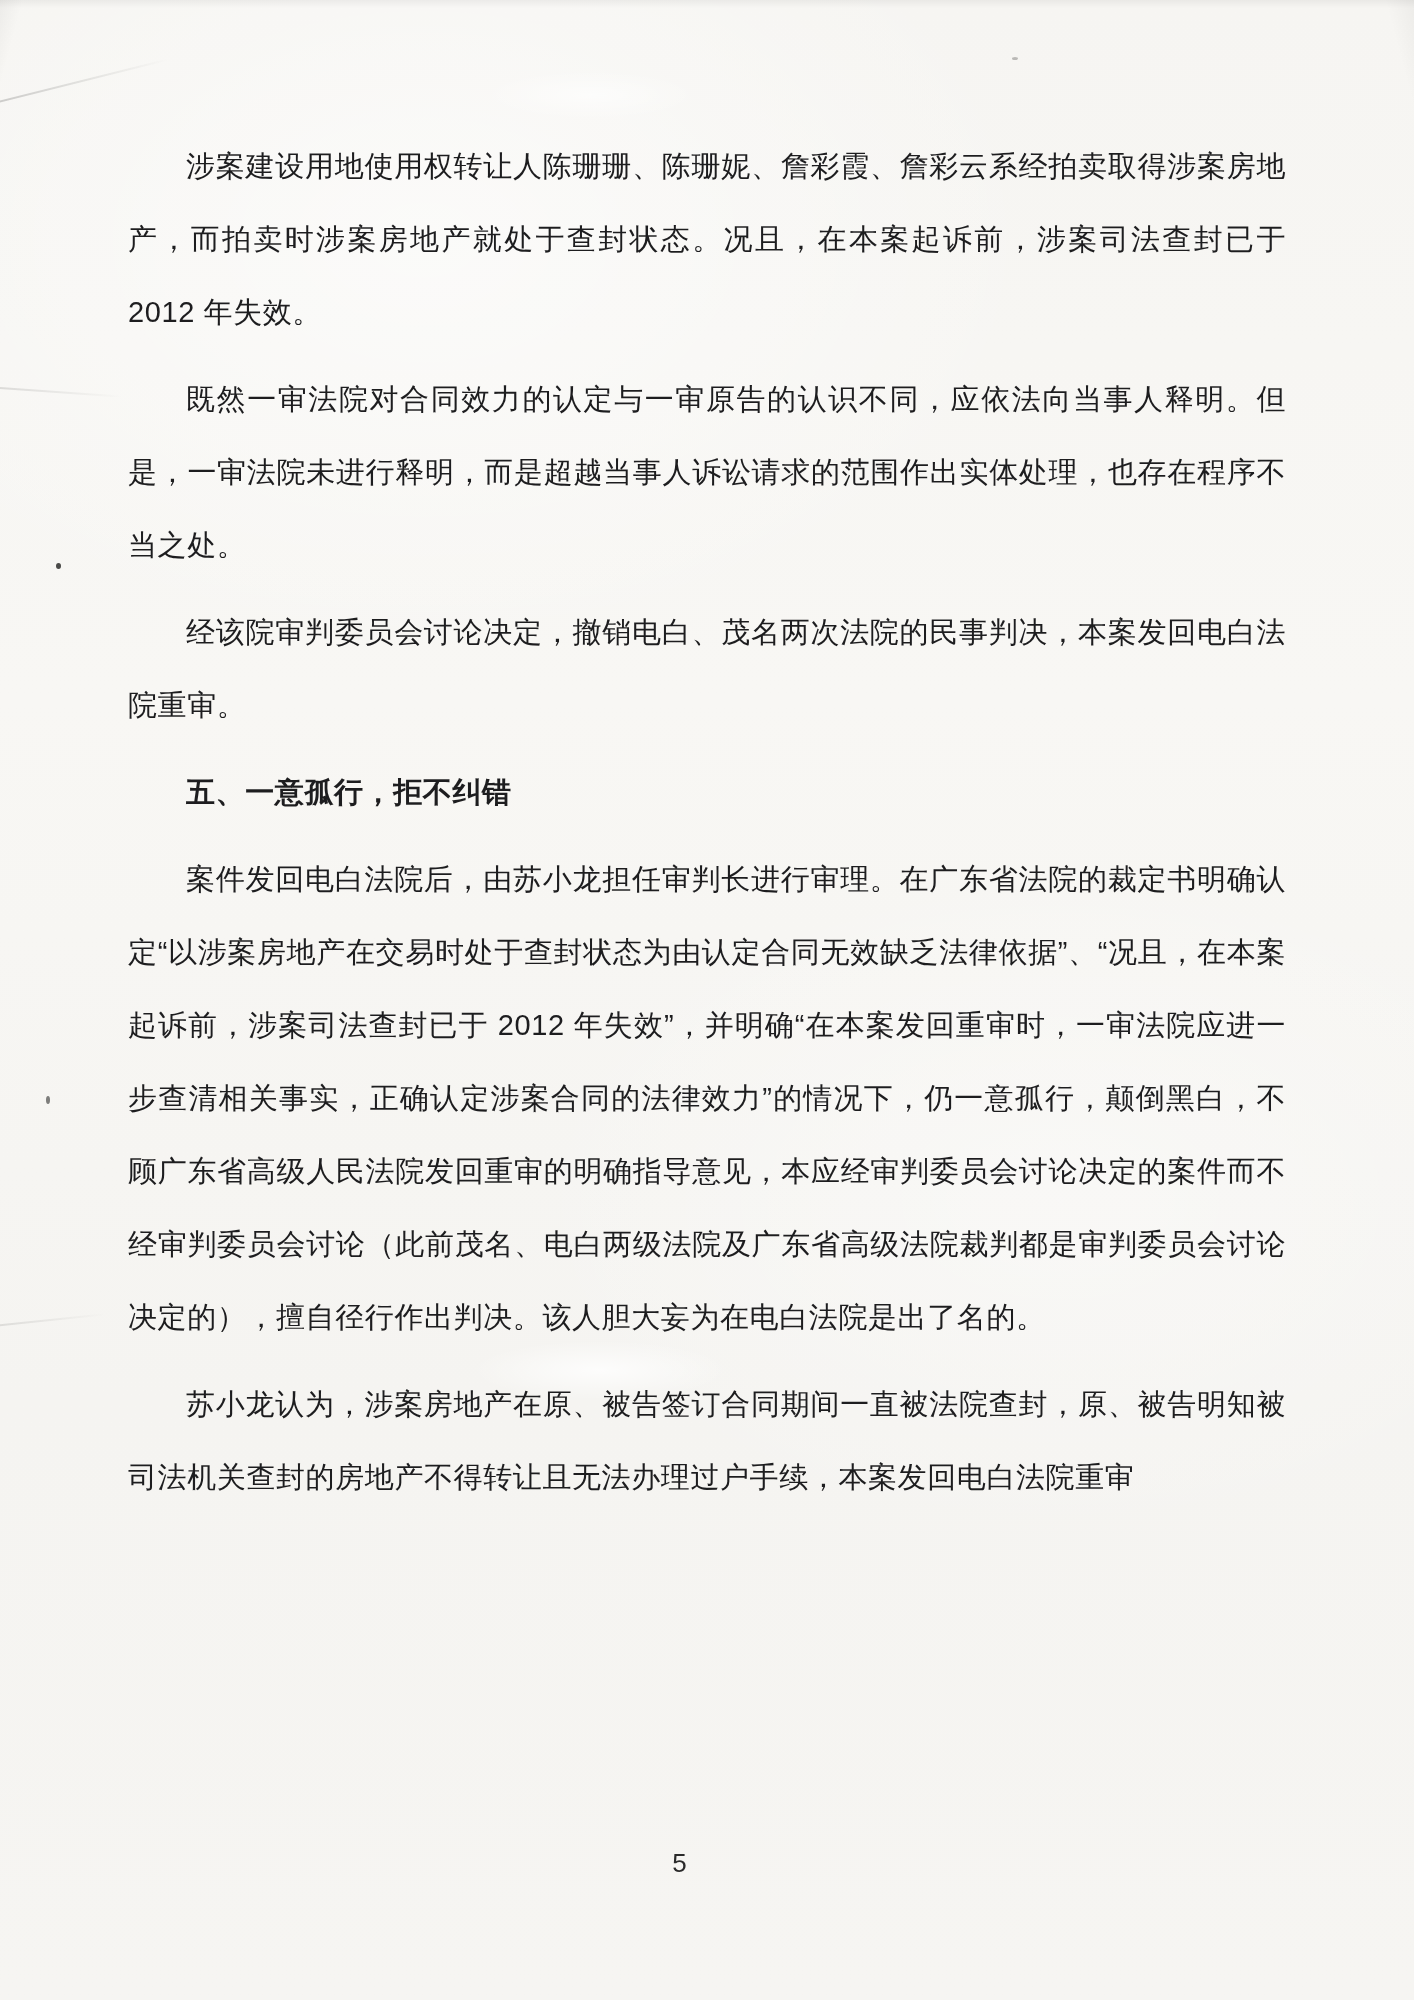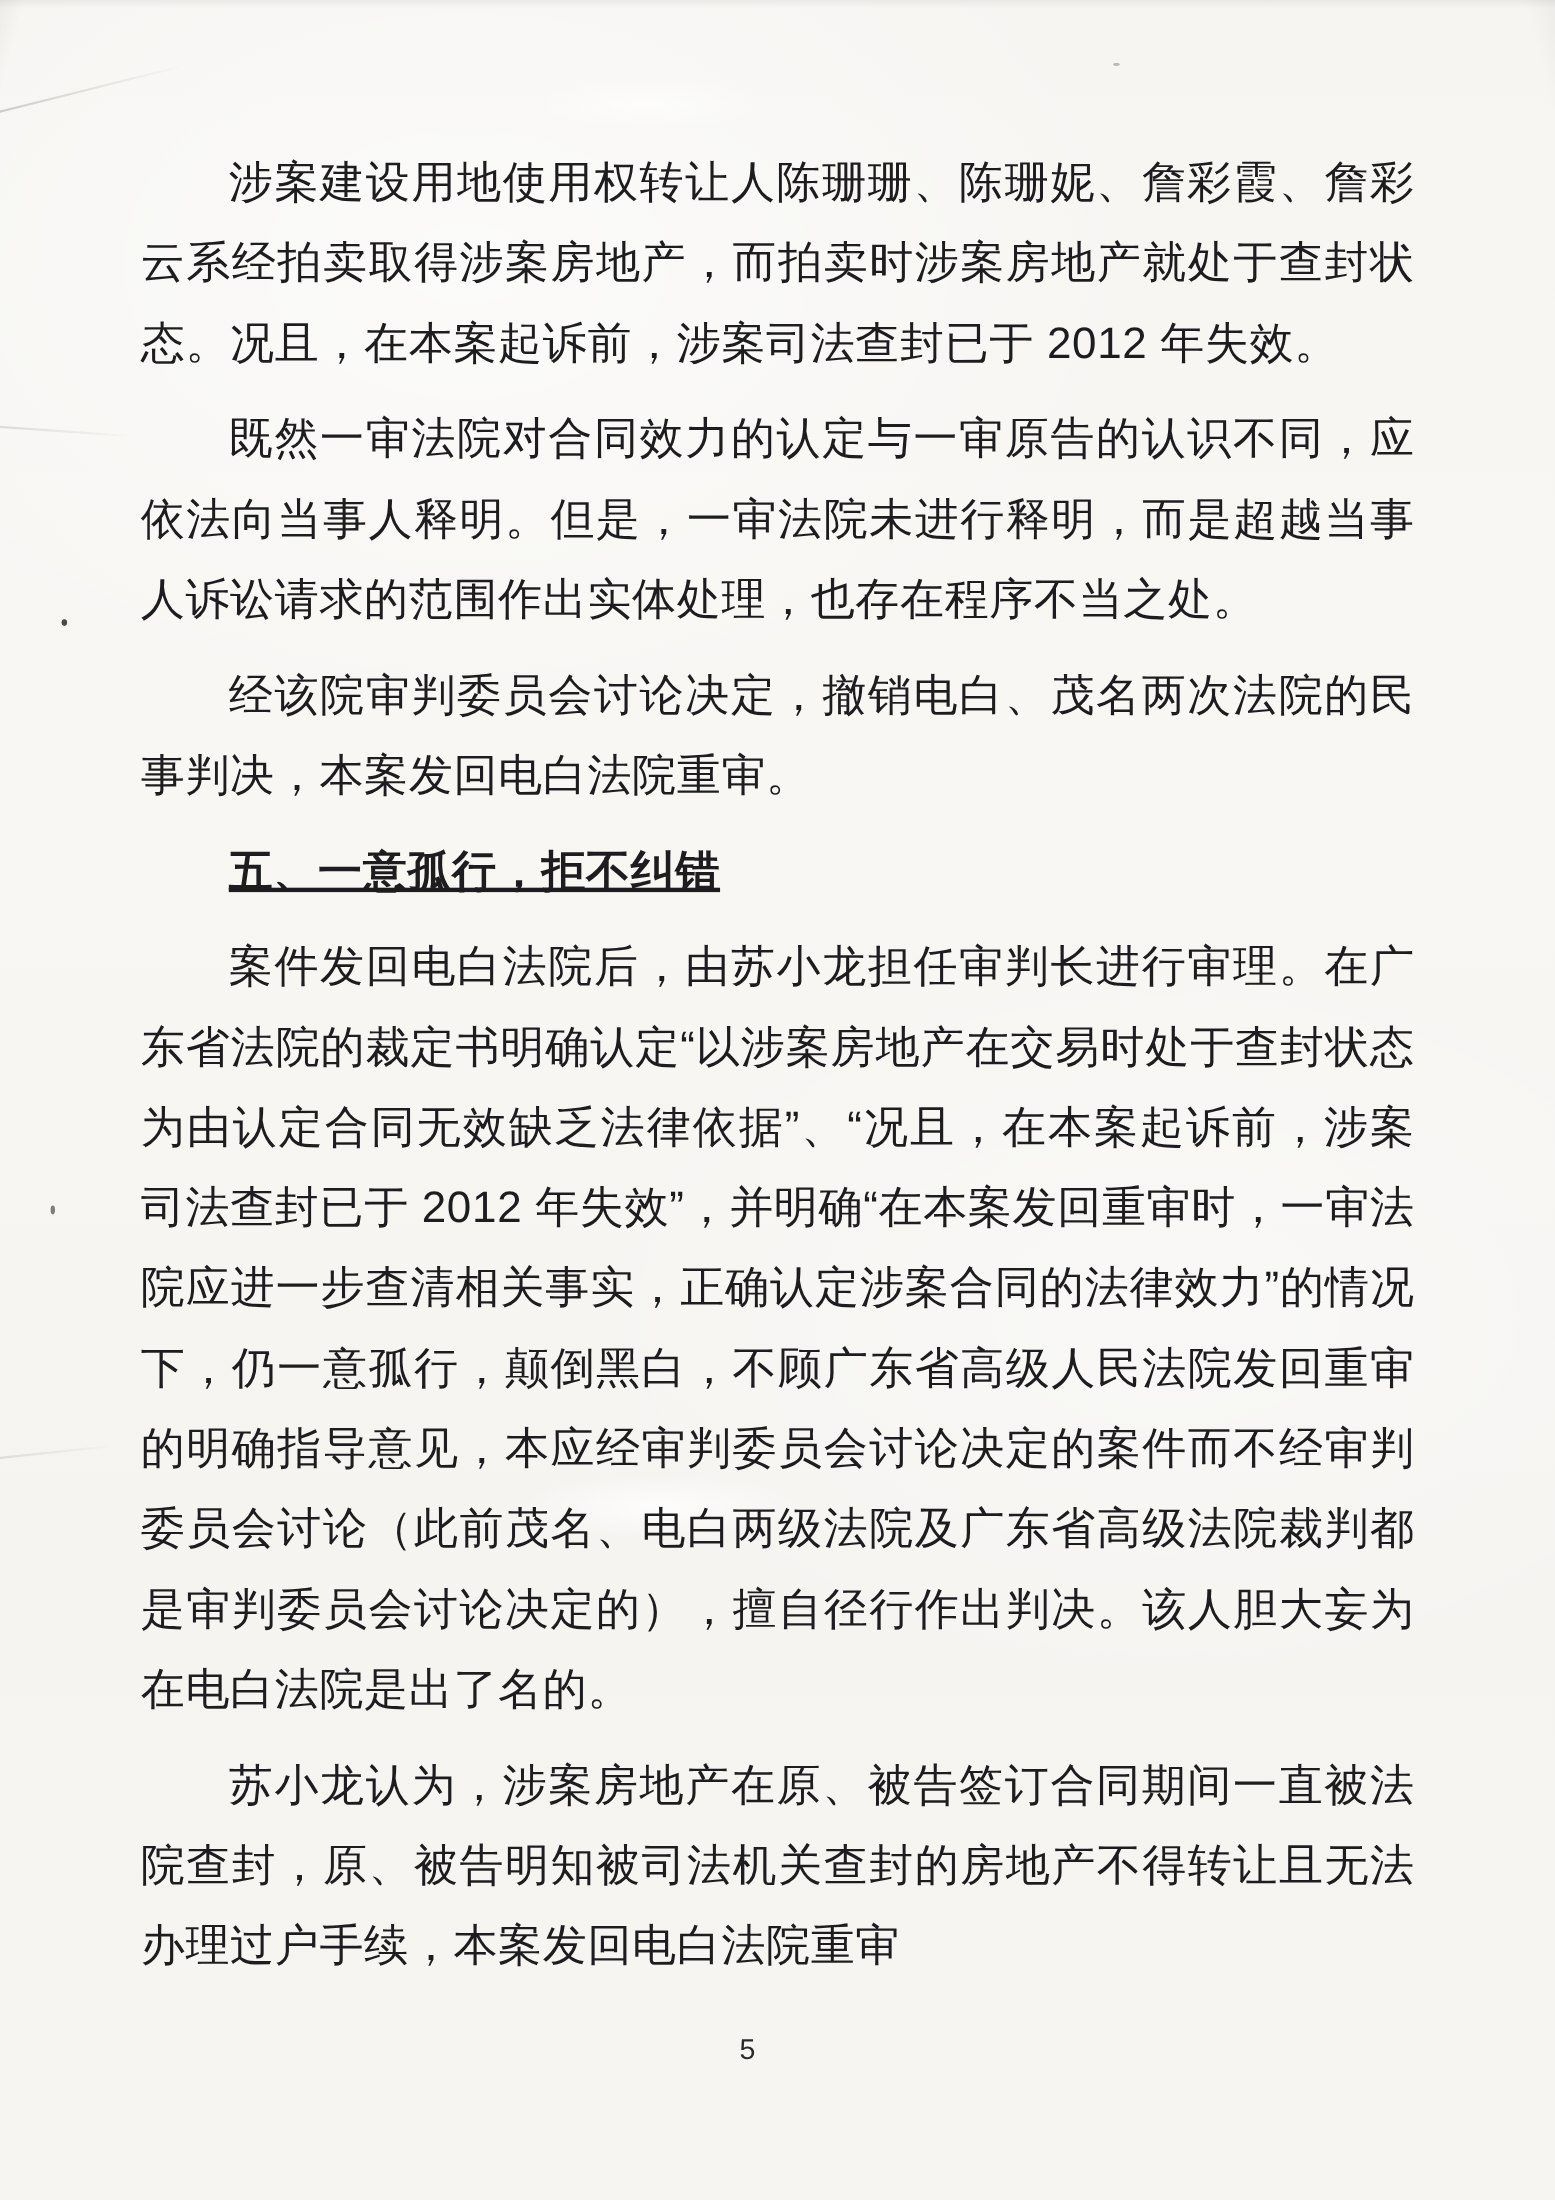--- a/index.html
+++ b/index.html
@@ -39,31 +39,31 @@
   .speck { position: absolute; background: #4a4a48; border-radius: 50%; pointer-events: none; }
   .speck-1 { left: 56px; top: 563px; width: 5px; height: 6px; }
   .speck-2 { left: 46px; top: 1096px; width: 4px; height: 8px; opacity: 0.7; }
   .speck-3 { left: 1012px; top: 57px; width: 6px; height: 3px; opacity: 0.35; }
 
   
   .doc-body {
     position: absolute;
     left: 128px; right: 128px; top: 130px;
     color: var(--ink, #1d1d1f);
-    font-size: 40px;
+    font-size: 29px;
     line-height: 73px;
     letter-spacing: 0.6px;
     text-align: justify;
   }
   .para {
     margin: 0 0 14px 0;
     text-indent: 2em;
   }
   .para .seg.bold { font-weight: 700; }
-  .para.heading { font-weight: 700; text-decoration: underline; }
+  .para.heading { font-weight: 700; }
 
   .page-footer {
     position: absolute;
     left: 0; right: 55px; top: 1848px;
     text-align: center;
     color: #2a2a2a;
     font-size: 26px;
   }
 </style>
 </head>

